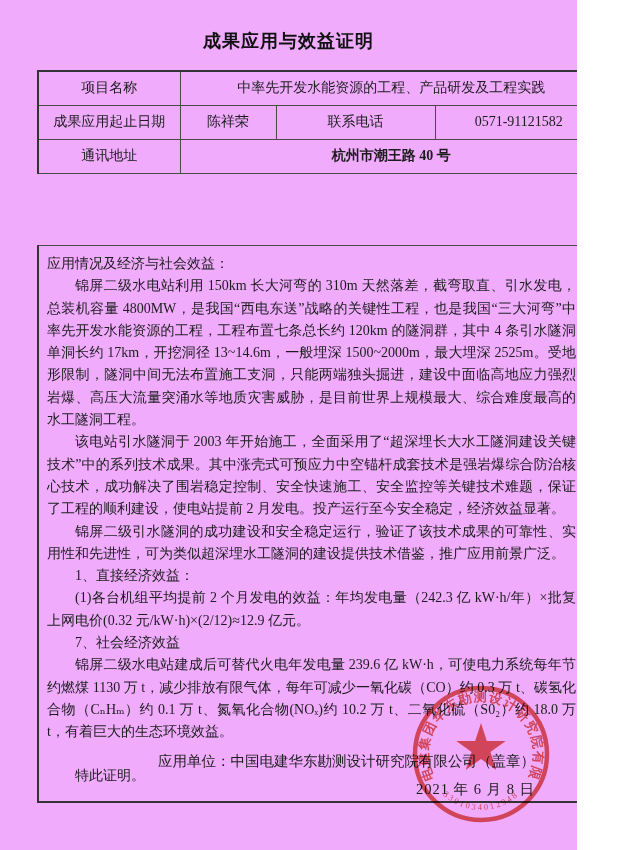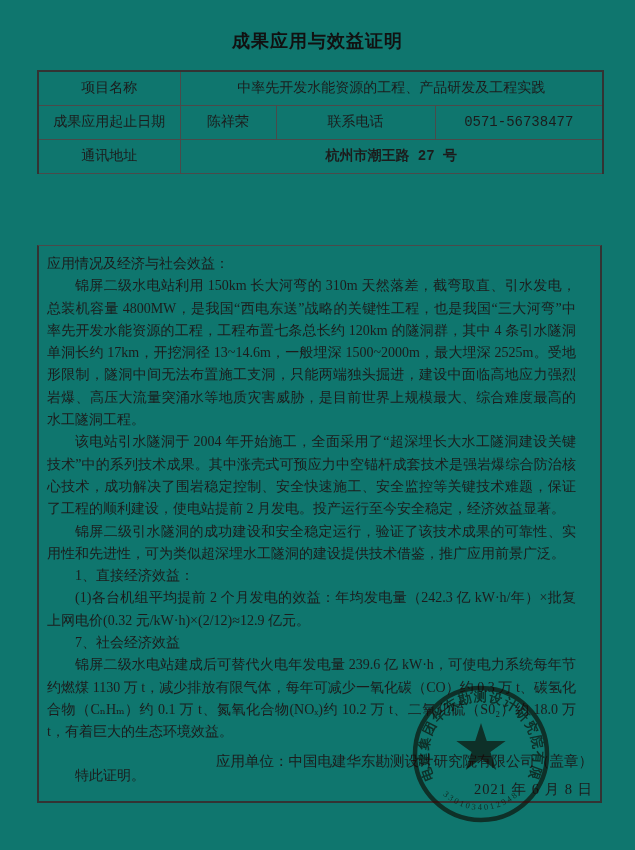--- a/index.html
+++ b/index.html
@@ -1,37 +1,36 @@
 <!DOCTYPE html>
 <html><head>
 <meta charset="utf-8">
 <style>
   * { margin:0; padding:0; box-sizing:border-box; }
   html,body { background:#ffffff; }
   .page {
     position:relative;
-    width:635px; height:850px;
-    background:#0f766e;
+    width:577px; height:850px;
+    background:#f0abfc;
     font-family:"Liberation Serif","DejaVu Serif",serif;
     color:#1c1c1c;
     overflow:hidden;
   }
   .doc-title {
     position:absolute; top:29px; left:0; width:100%;
     text-align:center;
     font-size:18px; font-weight:bold; letter-spacing:1px;
     color:#111;
   }
   table.info-table {
     position:absolute; top:70px; left:37px;
     width:565px;
     border-collapse:collapse; table-layout:fixed;
     border:2px solid #333;
     border-bottom:none;
-    font-family:Liberation Mono, monospace;
   }
   table.info-table td {
     border:1px solid #4a4a4a;
     height:34px;
     text-align:center; vertical-align:middle;
     font-size:14px;
     padding:2px 4px;
     color:#1c1c1c;
   }
   td.bold-val { font-weight:bold; }
@@ -86,33 +85,33 @@
     </colgroup>
     <tbody>
         <tr>
       <td>项目名称</td>
       <td colspan="3">中率先开发水能资源的工程、产品研发及工程实践</td>
     </tr>
     <tr>
       <td>成果应用起止日期</td>
       <td>陈祥荣</td>
       <td>联系电话</td>
-      <td>0571-56738477</td>
+      <td>0571-91121582</td>
     </tr>
     <tr>
       <td>通讯地址</td>
-      <td colspan="3" class="bold-val">杭州市潮王路 27 号</td>
+      <td colspan="3" class="bold-val">杭州市潮王路 40 号</td>
     </tr>
   </tbody>
     </table>
 
   <div class="main-cell">
     <p class="cell-heading">应用情况及经济与社会效益：</p>
     <p>锦屏二级水电站利用 150km 长大河弯的 310m 天然落差，截弯取直、引水发电，总装机容量 4800MW，是我国“西电东送”战略的关键性工程，也是我国“三大河弯”中率先开发水能资源的工程，工程布置七条总长约 120km 的隧洞群，其中 4 条引水隧洞单洞长约 17km，开挖洞径 13~14.6m，一般埋深 1500~2000m，最大埋深 2525m。受地形限制，隧洞中间无法布置施工支洞，只能两端独头掘进，建设中面临高地应力强烈岩爆、高压大流量突涌水等地质灾害威胁，是目前世界上规模最大、综合难度最高的水工隧洞工程。</p>
-    <p>该电站引水隧洞于 2004 年开始施工，全面采用了“超深埋长大水工隧洞建设关键技术”中的系列技术成果。其中涨壳式可预应力中空锚杆成套技术是强岩爆综合防治核心技术，成功解决了围岩稳定控制、安全快速施工、安全监控等关键技术难题，保证了工程的顺利建设，使电站提前 2 月发电。投产运行至今安全稳定，经济效益显著。</p>
+    <p>该电站引水隧洞于 2003 年开始施工，全面采用了“超深埋长大水工隧洞建设关键技术”中的系列技术成果。其中涨壳式可预应力中空锚杆成套技术是强岩爆综合防治核心技术，成功解决了围岩稳定控制、安全快速施工、安全监控等关键技术难题，保证了工程的顺利建设，使电站提前 2 月发电。投产运行至今安全稳定，经济效益显著。</p>
     <p>锦屏二级引水隧洞的成功建设和安全稳定运行，验证了该技术成果的可靠性、实用性和先进性，可为类似超深埋水工隧洞的建设提供技术借鉴，推广应用前景广泛。</p>
     <p>1、直接经济效益：</p>
     <p>(1)各台机组平均提前 2 个月发电的效益：年均发电量（242.3 亿 kW·h/年）×批复上网电价(0.32 元/kW·h)×(2/12)≈12.9 亿元。</p>
     <p>7、社会经济效益</p>
     <p>锦屏二级水电站建成后可替代火电年发电量 239.6 亿 kW·h，可使电力系统每年节约燃煤 1130 万 t，减少排放有限气体，每年可减少一氧化碳（CO）约 0.3 万 t、碳氢化合物（CₙHₘ）约 0.1 万 t、氮氧化合物(NOₓ)约 10.2 万 t、二氧化硫（S0₂）约 18.0 万 t，有着巨大的生态环境效益。</p>
     <p class="closing">特此证明。</p>
   </div>
 
   <div class="doc-footer">
     <div>应用单位：中国电建华东勘测设计研究院有限公司（盖章）</div>

